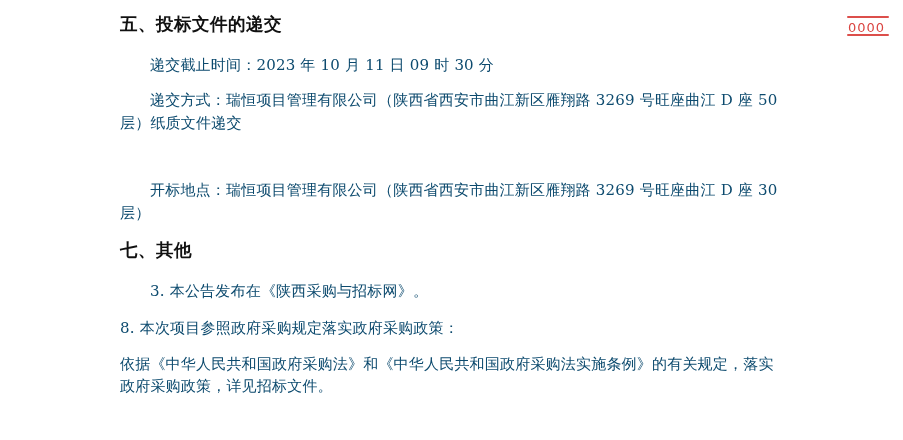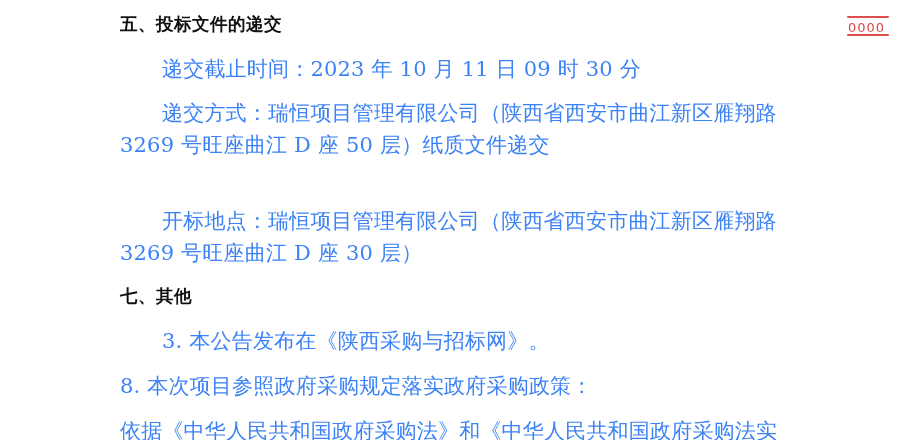--- a/index.html
+++ b/index.html
@@ -32,23 +32,23 @@
     font-size: 17.5px;
     font-weight: bold;
     letter-spacing: 0.5px;
     color: #111;
     margin: 0;
     line-height: 1.4;
     font-family: Liberation Mono, monospace;
   }
   .h-five { padding-top: 3px; }
   .para {
-    font-size: 21px;
+    font-size: 15px;
     line-height: 1.52;
-    color: #3b82f6;
+    color: #0c4a6e;
     margin: 0;
     letter-spacing: 0.2px;
   }
   .indent2 {
     text-indent: 2em;
   }
   .row-gap-a { height: 14px; }
   .row-gap-c { height: 10px; }
   .row-gap-e { height: 16px; }
   .row-gap-f { height: 13px; }

